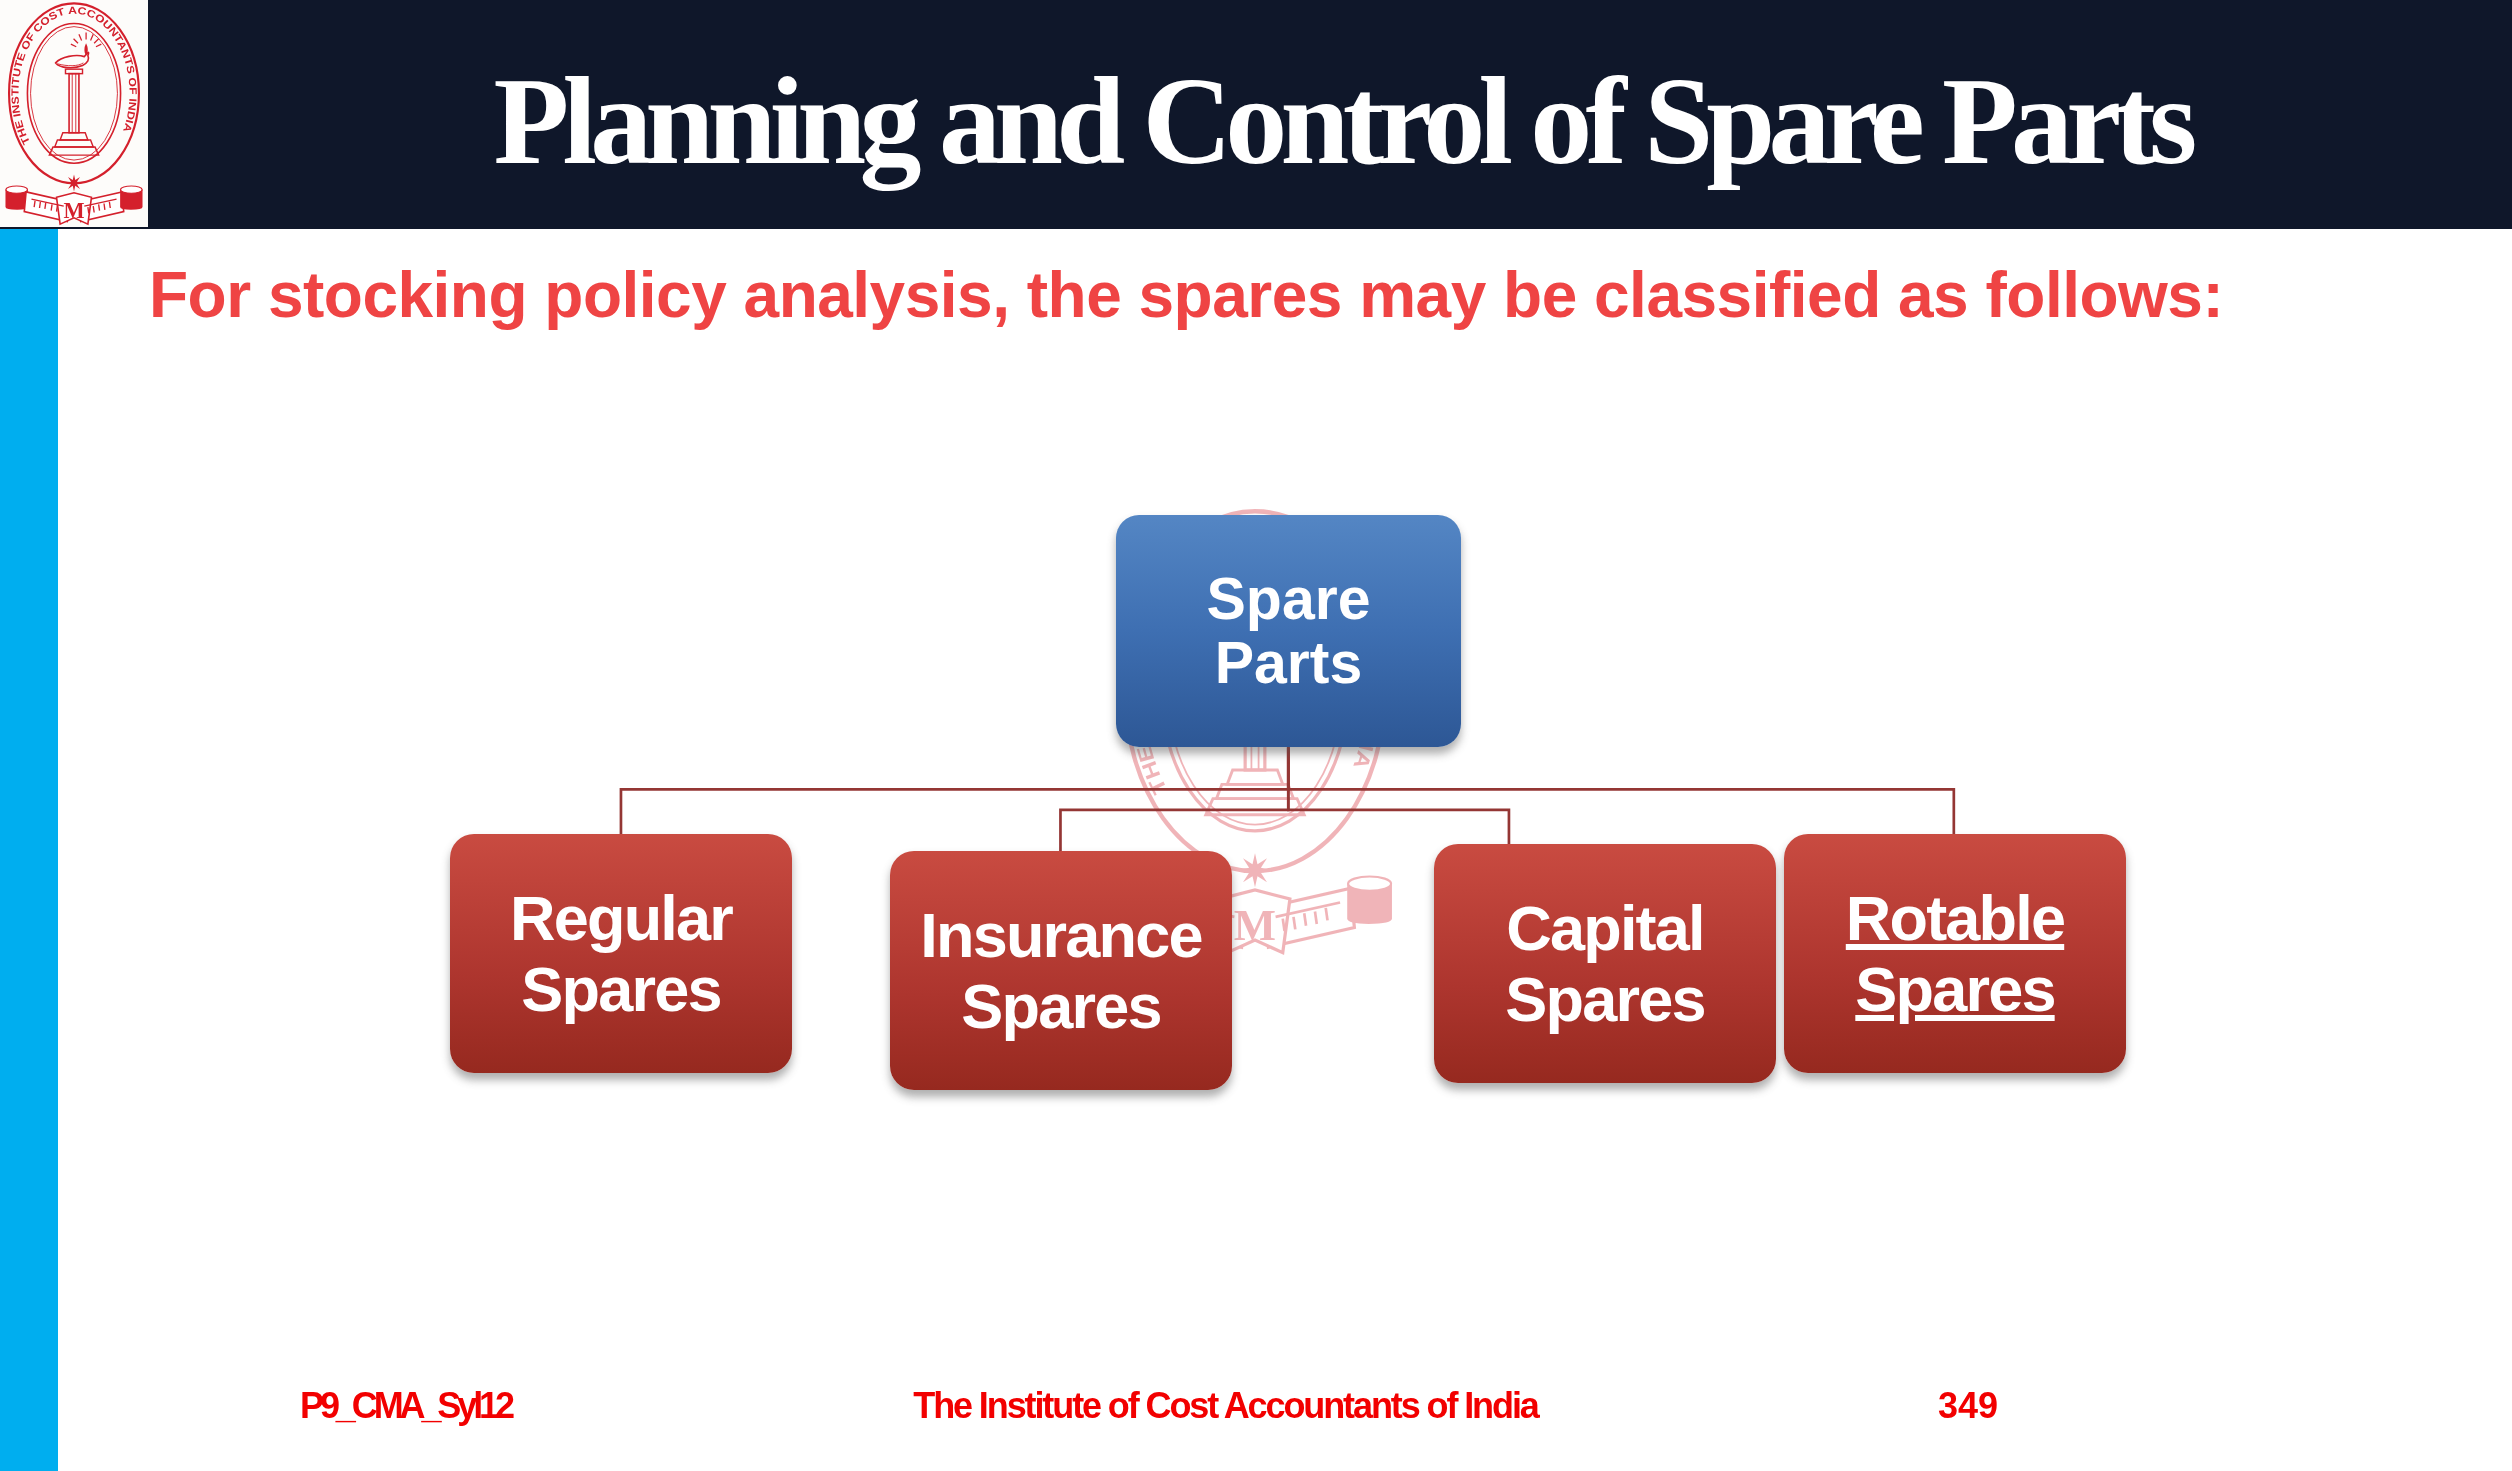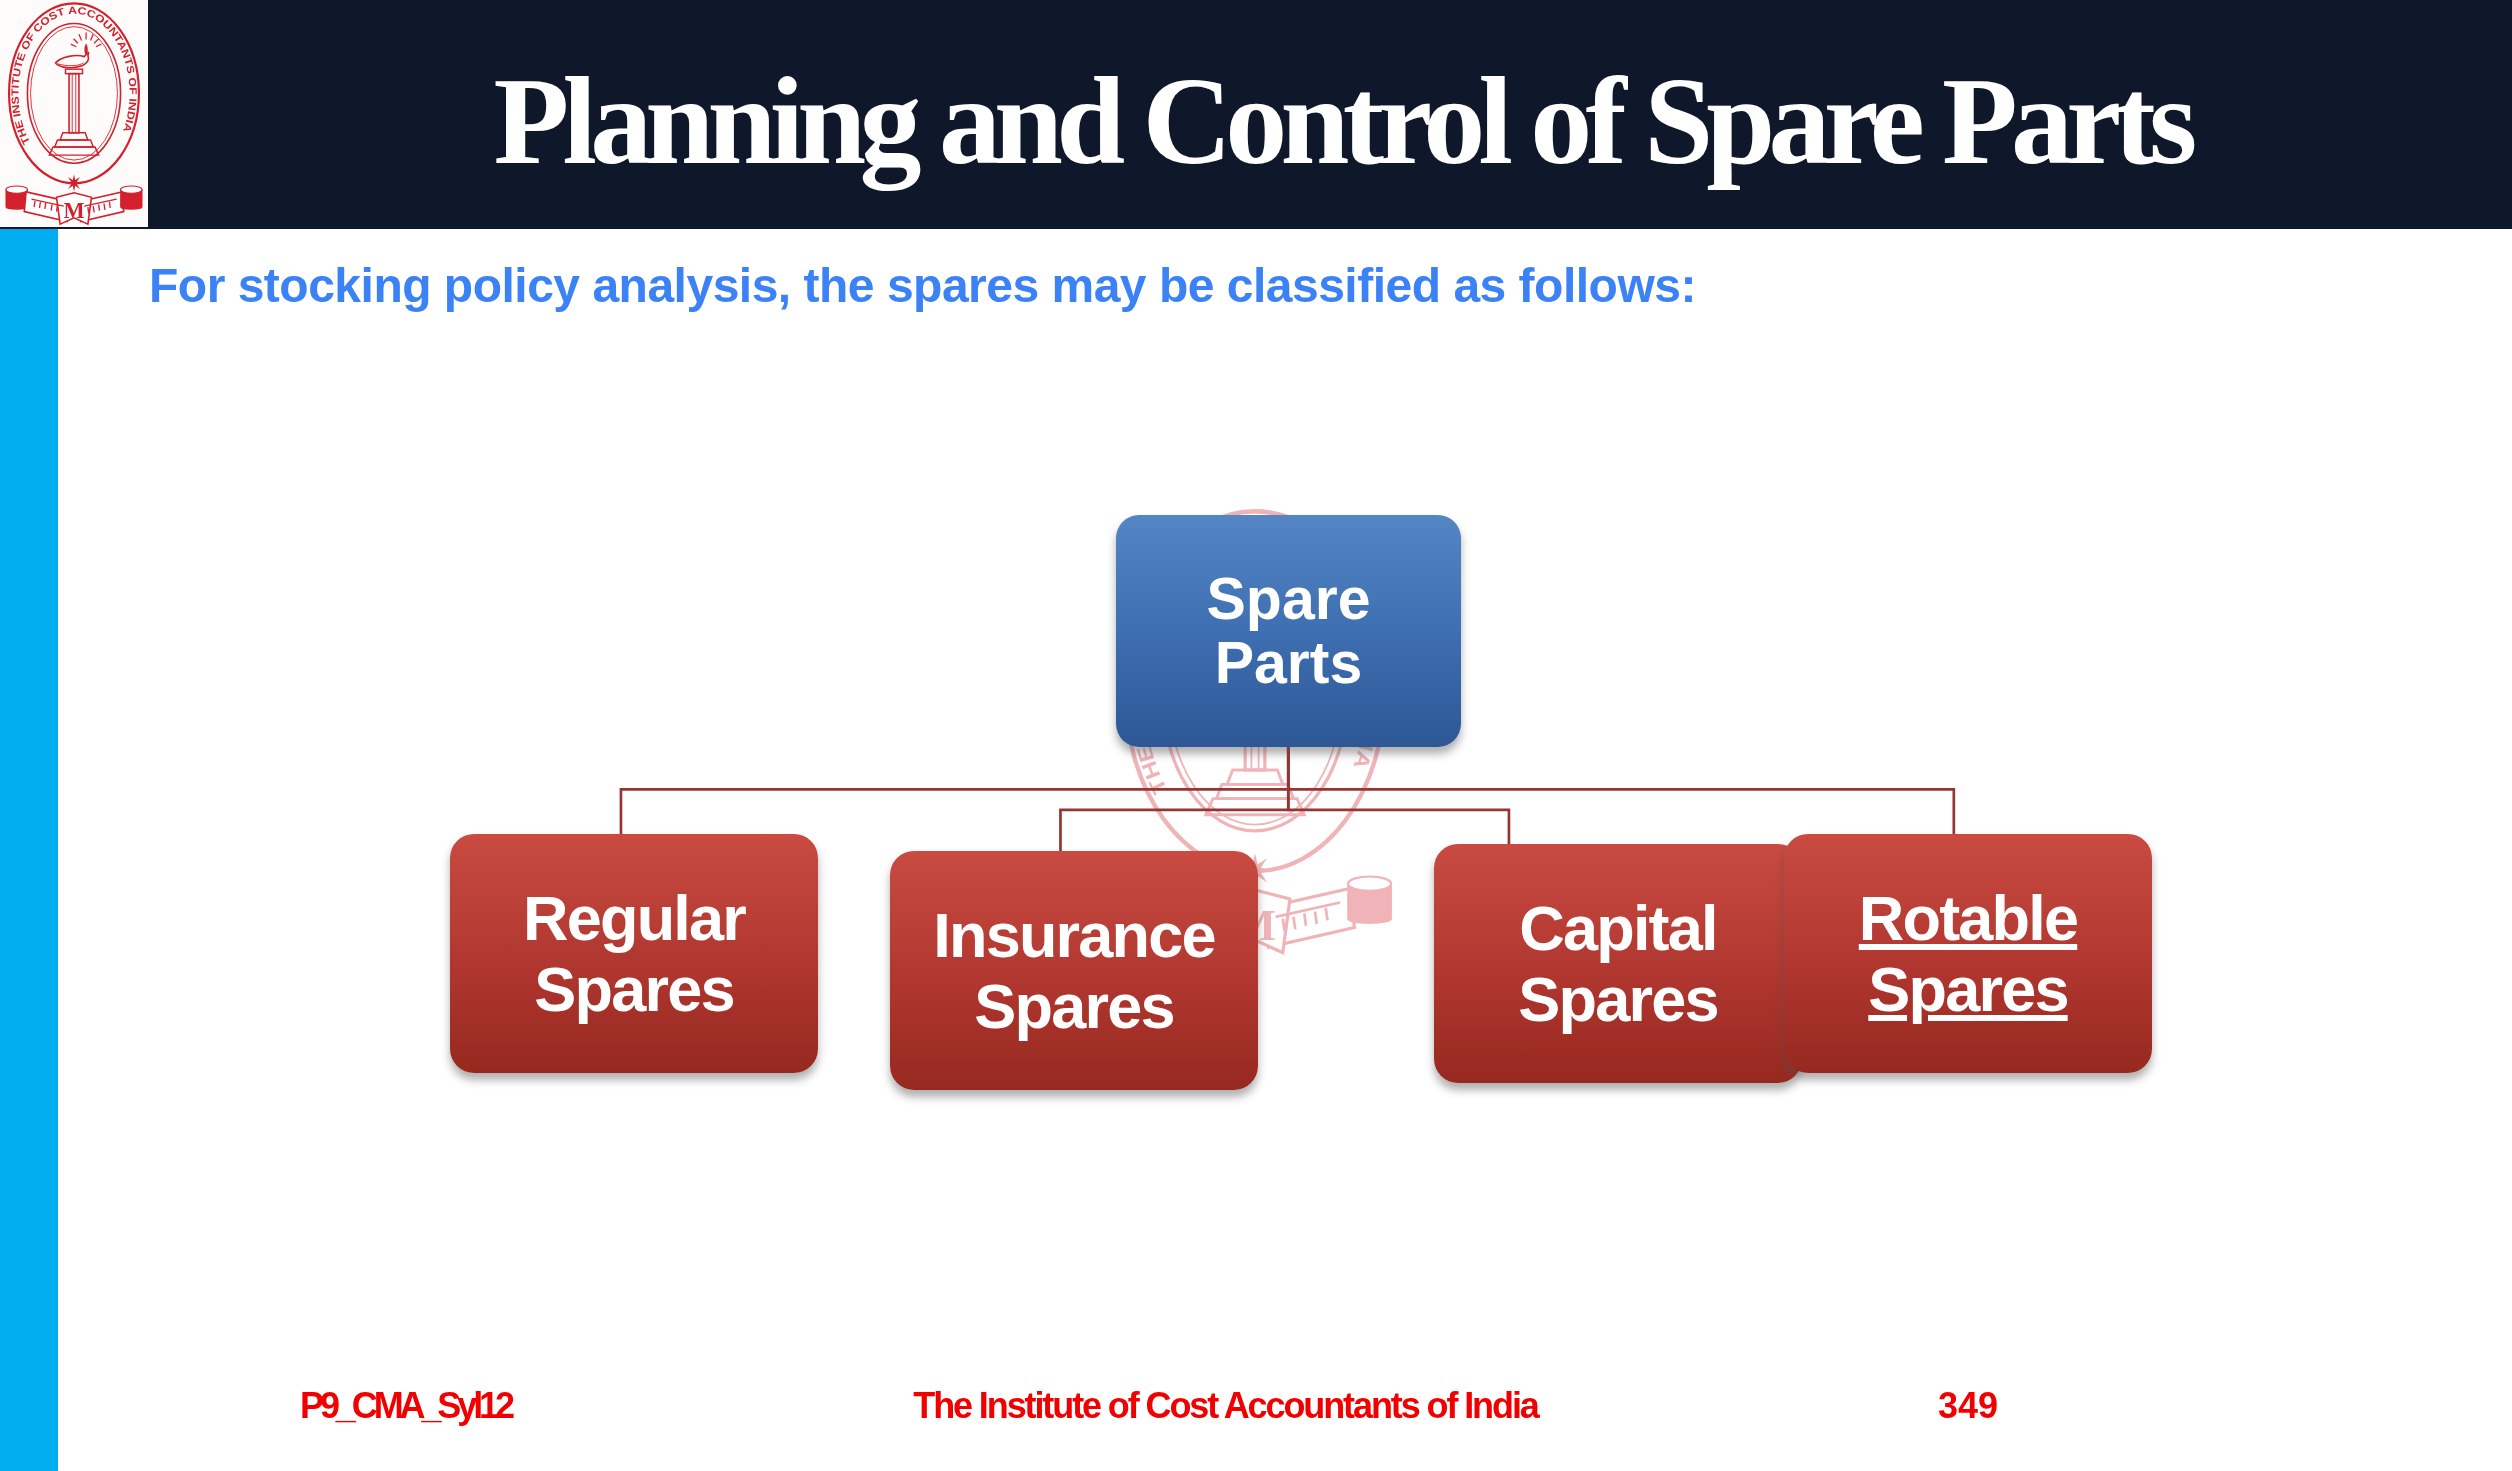--- a/index.html
+++ b/index.html
@@ -5,31 +5,31 @@
   html,body{margin:0;padding:0;}
   body{width:2512px;height:1471px;position:relative;background:#ffffff;overflow:hidden;
        font-family:"Liberation Sans", sans-serif;}
   .header{position:absolute;left:0;top:0;width:2512px;height:229px;background:#0f172a;font-family:Liberation Serif, serif;}
   .title{position:absolute;left:172px;top:0;right:0;height:229px;line-height:229px;
          text-align:center;color:#ffffff;font-weight:bold;font-size:124px;letter-spacing:-6.8px;padding-top:7.2px;
          white-space:nowrap;}
   .logo-box{position:absolute;left:0;top:0;width:148px;height:227px;background:#fdfcfa;}
   .logo-box svg{position:absolute;left:0.9px;top:0;}
   .side-stripe{position:absolute;left:0;top:229px;width:58px;height:1243px;background:#00aeef;}
-  .intro{position:absolute;left:149px;top:258px;color:#3b82f6;font-weight:bold;font-size:48px;
+  .intro{position:absolute;left:149px;top:258px;color:#ef4444;font-weight:bold;font-size:64px;
          letter-spacing:-0.5px;white-space:nowrap;}
   .watermark{position:absolute;left:1109px;top:505px;opacity:0.33;}
   .connectors{position:absolute;left:0;top:0;}
   .node{position:absolute;display:flex;align-items:center;justify-content:center;text-align:center;
         color:#ffffff;font-weight:bold;white-space:pre-line;
         box-shadow:0 6.3px 8px rgba(80,80,80,0.45);}
   .node.root{left:1116px;top:515px;width:345px;height:232px;border-radius:23px;
         background:linear-gradient(180deg,#5486c4 0%,#3e6fb2 50%,#2d5795 100%);
         font-size:59px;line-height:64px;}
-  .node.child{width:368px;height:239px;border-radius:24px;
+  .node.child{width:342px;height:239px;border-radius:24px;
         background:linear-gradient(180deg,#c94b41 0%,#ad352e 60%,#96291f 100%);
         font-size:63px;line-height:71px;letter-spacing:-1.8px;}
   .node.c0{left:450px;top:834px;}
   .node.c1{left:890px;top:851px;}
   .node.c2{left:1390px;top:844px;margin-left:44px;}
   .node.c3{left:1784px;top:834px;text-decoration:underline;}
   .footer{position:absolute;left:0;top:1385px;width:2051px;height:54px;color:#f20000;
           font-weight:bold;font-size:36px;}
   .footer .f-left{position:absolute;left:300px;top:0;letter-spacing:-4.1px;}
   .footer .f-center{position:absolute;left:0;width:2451px;top:0;text-align:center;letter-spacing:-2.1px;}

